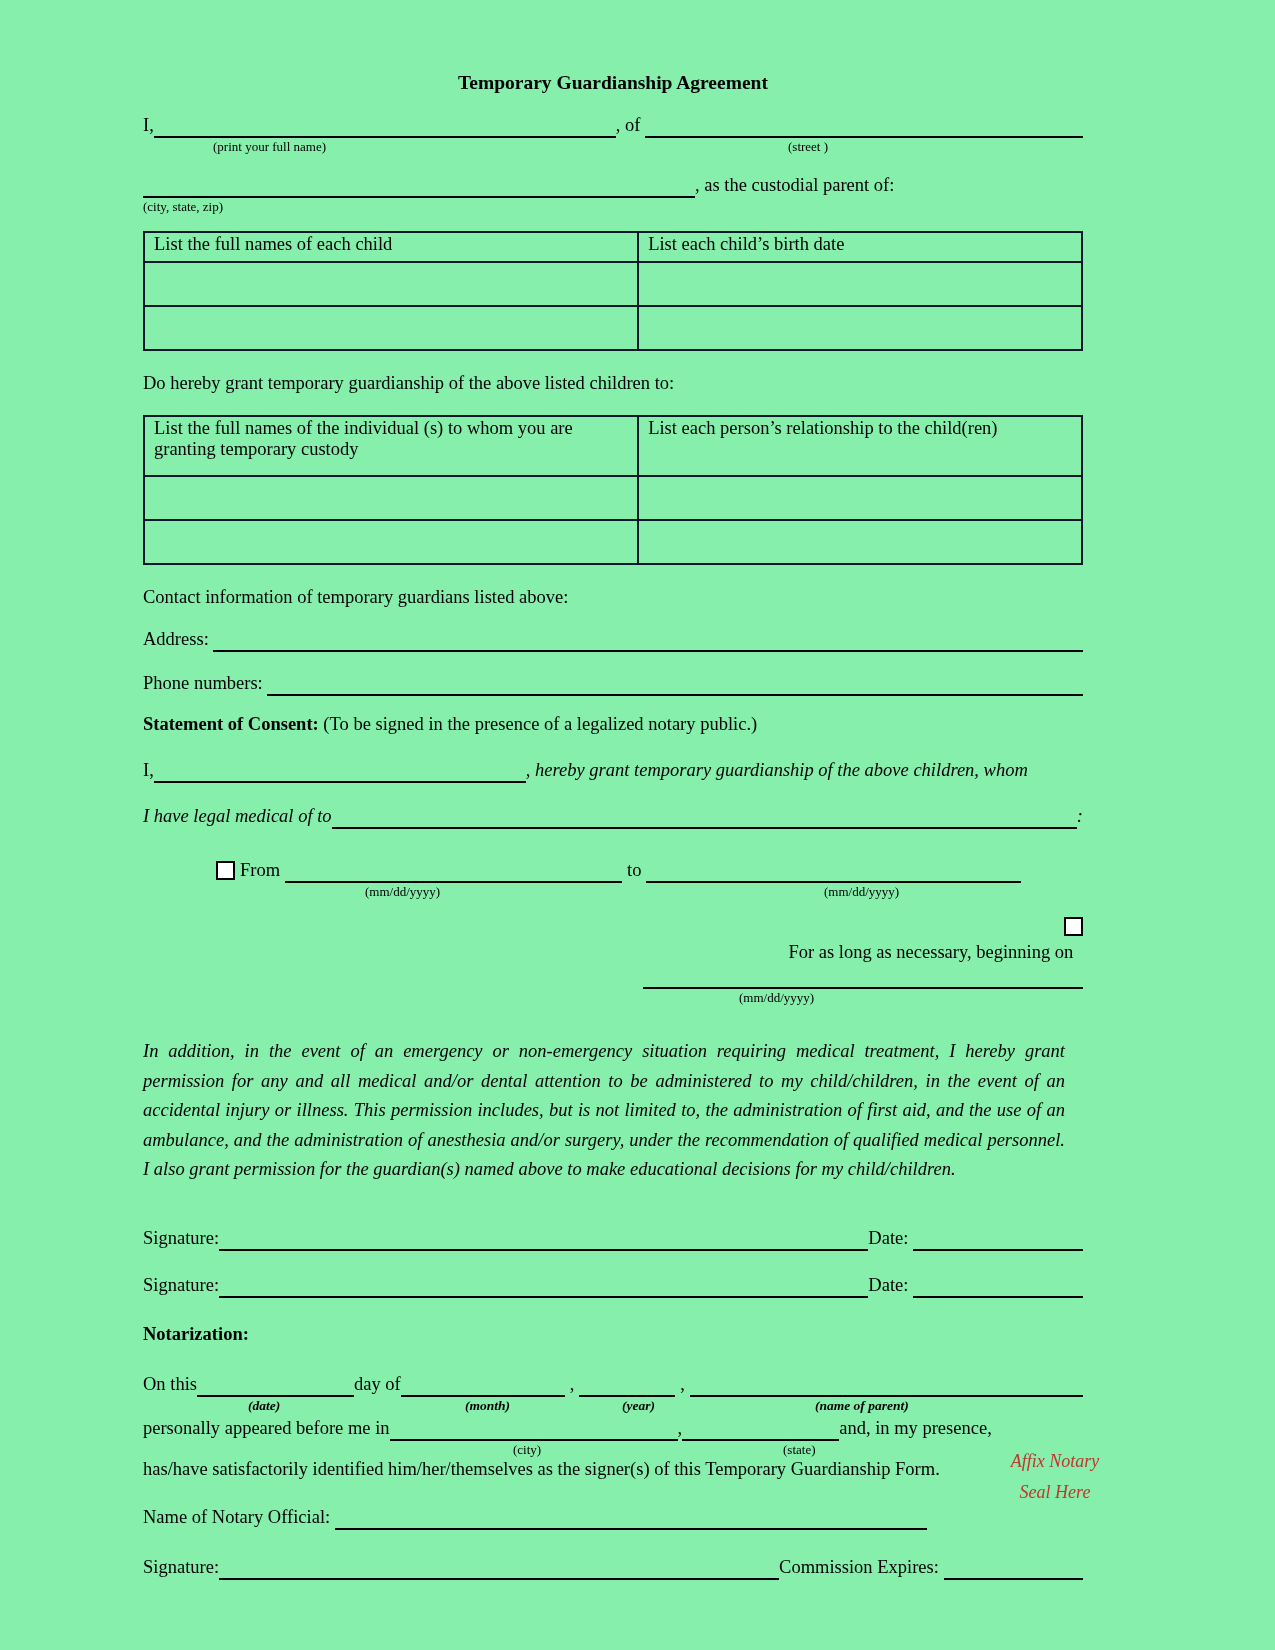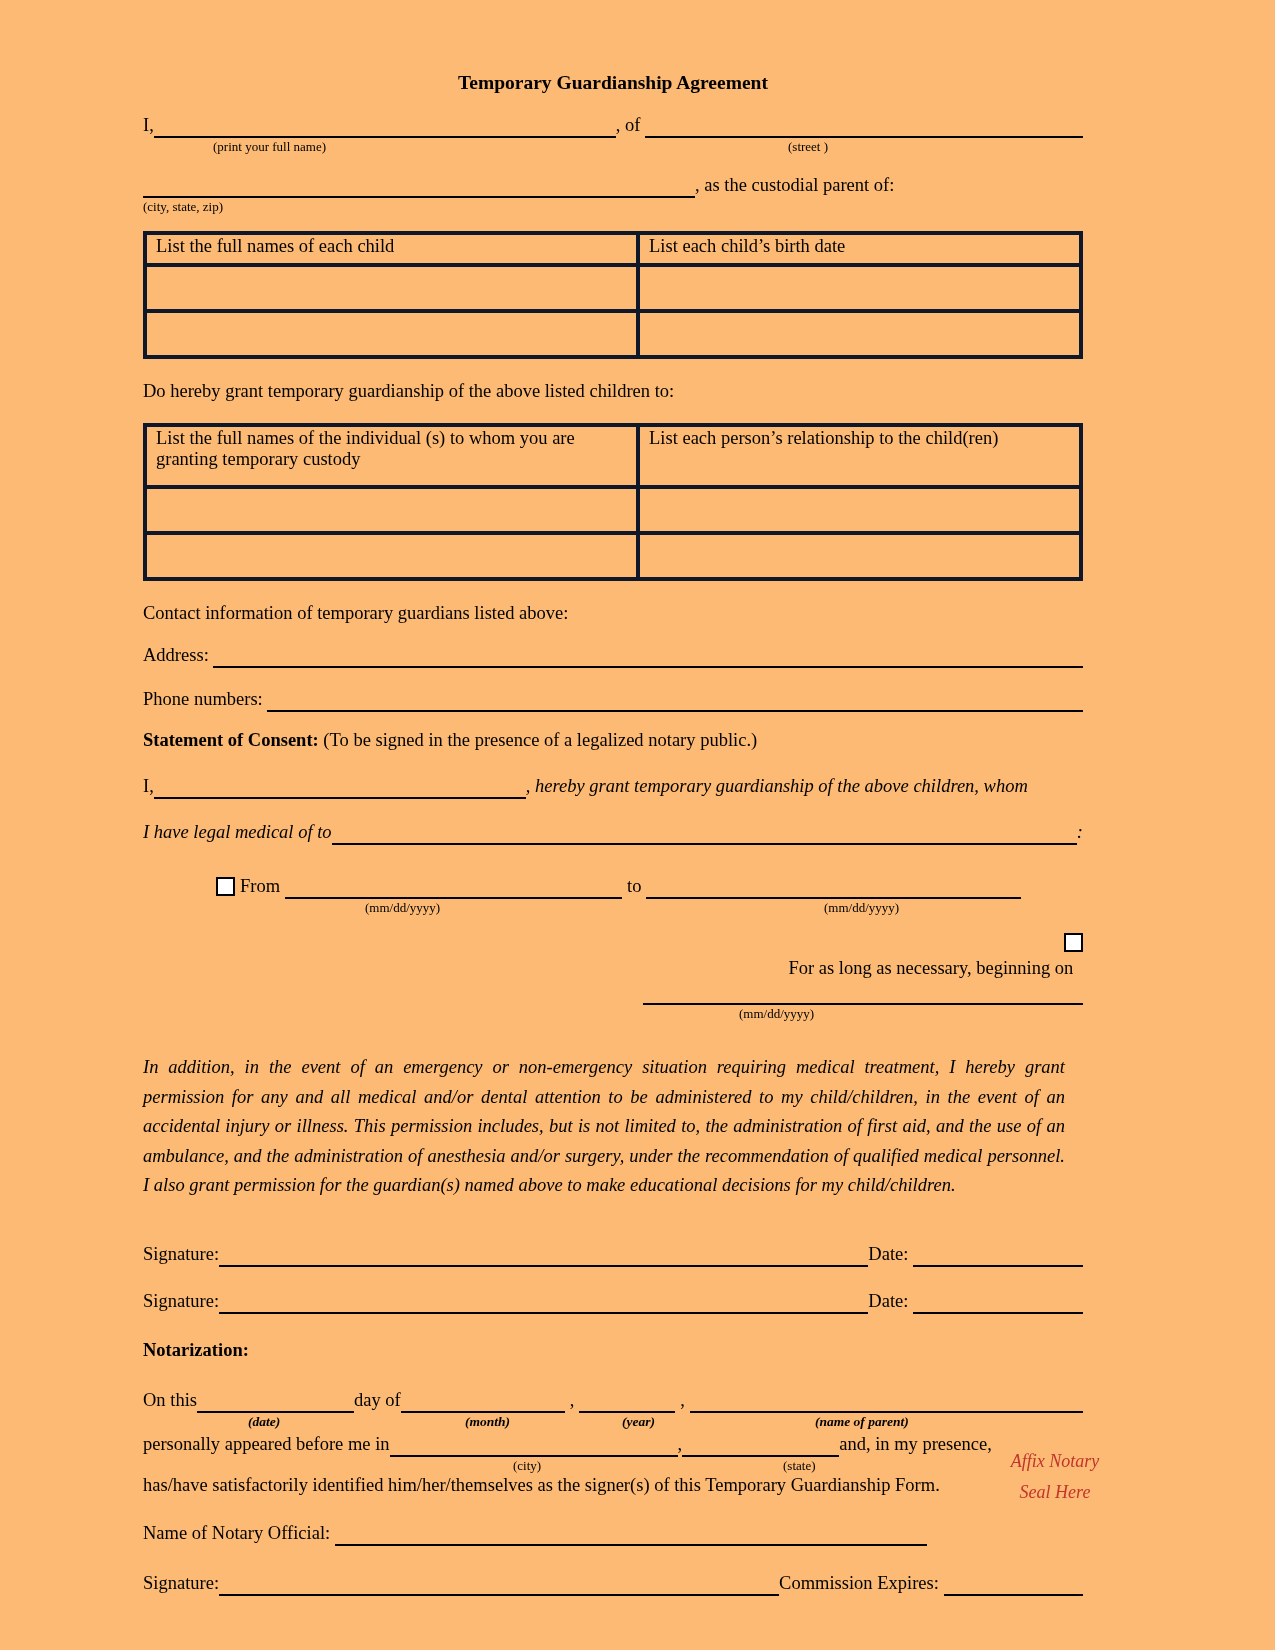--- a/index.html
+++ b/index.html
@@ -1,28 +1,28 @@
 <!DOCTYPE html>
 <html><head>
 <meta charset="utf-8">
 <style>
   html,body{margin:0;padding:0;background:#fff;}
-  .page{width:1275px;height:1650px;background:#fdba74;position:relative;
+  .page{width:1275px;height:1650px;background:#86efac;position:relative;
         font-family:"Liberation Serif","DejaVu Serif",serif;color:#000;font-size:18.5px;}
   .content{position:absolute;left:143px;top:0;width:940px;}
   .title{font-weight:bold;font-size:19.5px;text-align:center;margin-top:72px;}
   .row{display:flex;align-items:flex-end;line-height:26px;white-space:pre;}
   .row .blank{border-bottom:2px solid #000;height:22px;display:inline-block;}
   .flex1{flex:1;}
   .subrow{position:relative;height:18px;font-size:13px;line-height:16px;}
   .subrow span{position:absolute;top:1px;white-space:pre;}
   .bi{font-weight:bold;font-style:italic;font-size:13.5px;}
   .ital{font-style:italic;}
   table{width:100%;border-collapse:collapse;table-layout:fixed;}
-  td{border:4px solid #0f172a;padding:1px 9px;vertical-align:top;font-size:18.5px;}
+  td{border:2px solid #0f172a;padding:1px 9px;vertical-align:top;font-size:18.5px;}
   .t1 .hd td{height:26px;}
   .t1 .bd td{height:40px;}
   .t2 .hd td{height:56px;}
   .t2 .bd td{height:40px;}
   .col1{width:52.8%;}.col2{width:47.2%;}
   .cb{width:15px;height:15px;border:2px solid #000;display:inline-block;margin-bottom:3px;background:#fff;flex:none;}
   .gap{margin:0 5px;}
   .para{font-style:italic;text-align:justify;line-height:29.5px;margin:30px 18px 0 0;}
   .bold{font-weight:bold;}
   .seal{position:absolute;left:988px;top:1446px;width:134px;text-align:center;

